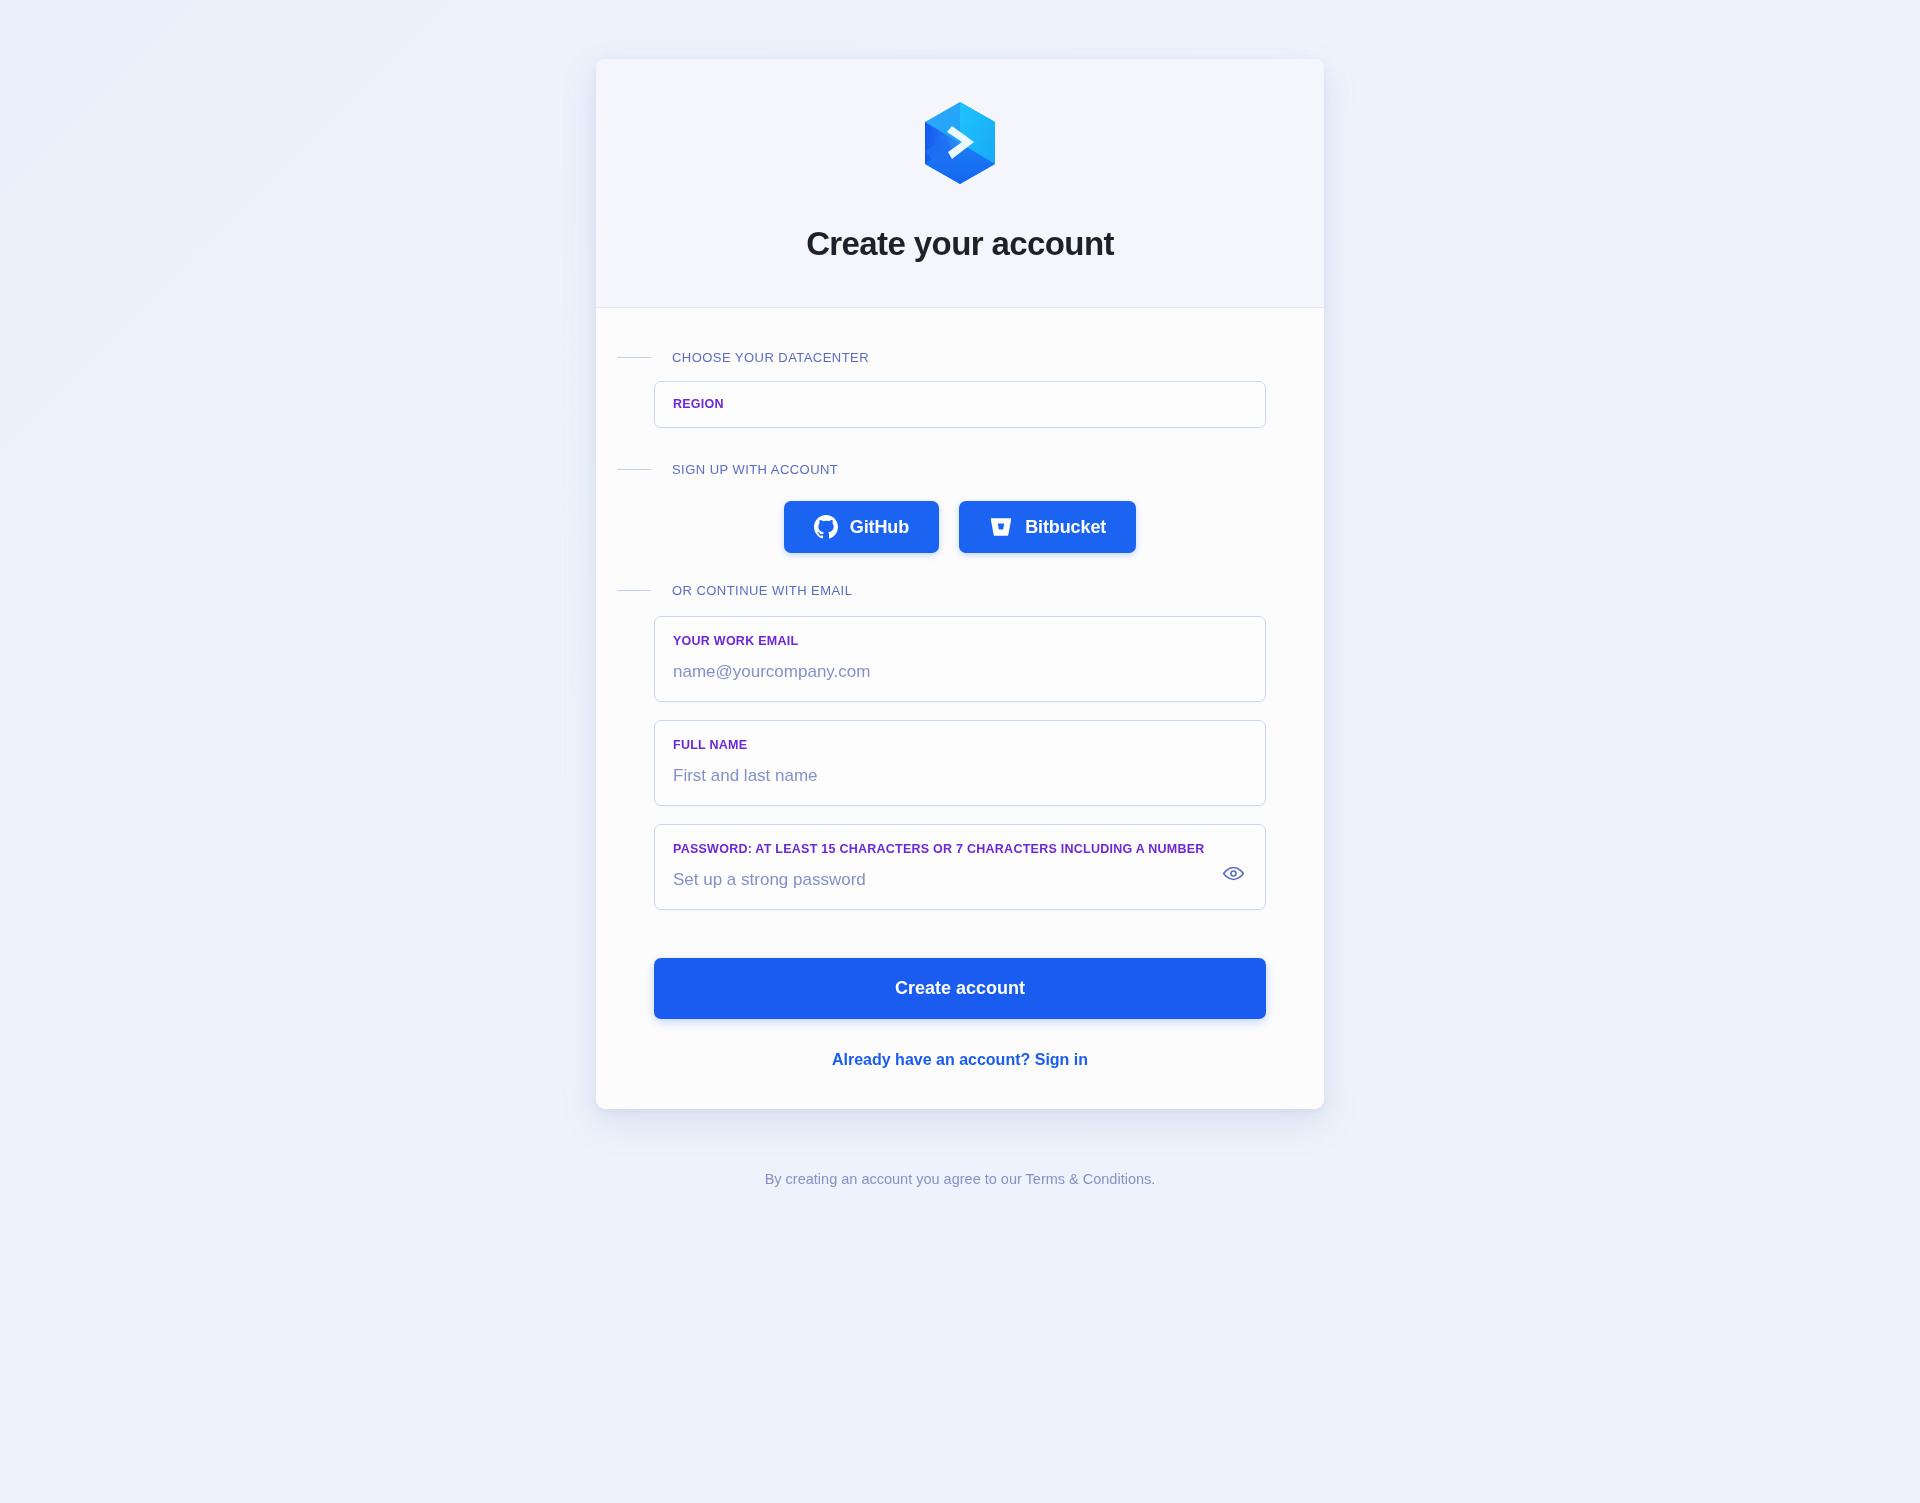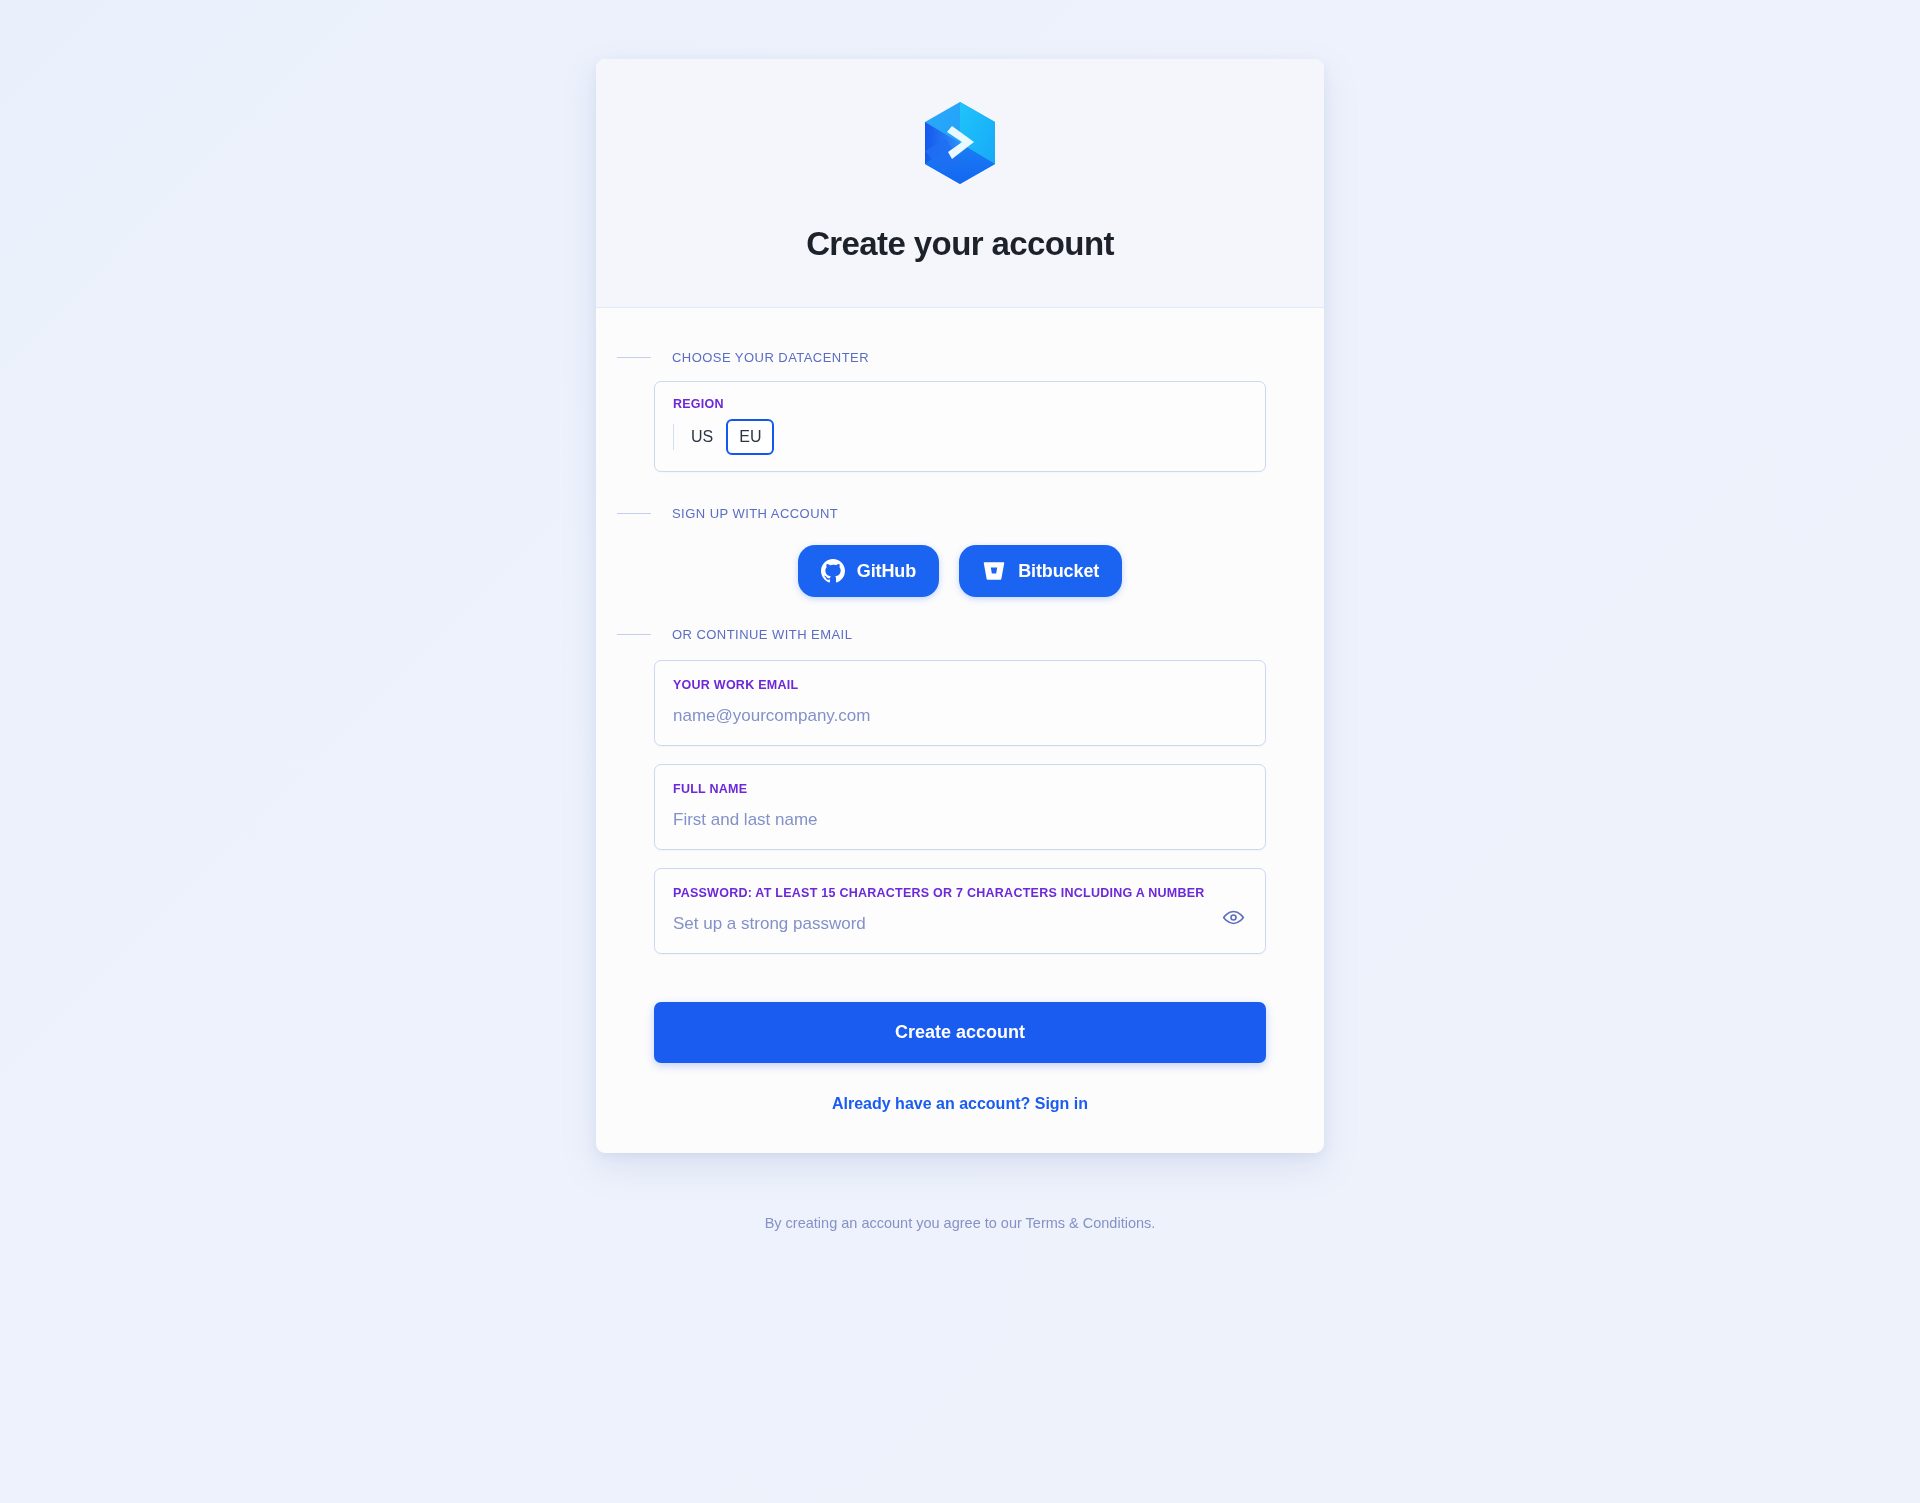--- a/index.html
+++ b/index.html
@@ -123,22 +123,22 @@
     margin-top: 24px;
     margin-bottom: 30px;
   }
   .social-btn {
     display: flex;
     align-items: center;
     gap: 12px;
     background: #1b64f2;
     color: #fff;
     border: none;
-    border-radius: 17px;
-    padding: 14px 23px;
+    border-radius: 7px;
+    padding: 14px 30px;
     font-size: 18px;
     font-weight: 700;
     letter-spacing: -0.1px;
     font-family: "Liberation Sans", sans-serif;
     cursor: pointer;
     box-shadow: 0 2px 6px rgba(27,100,242,.25);
   }
   .social-btn svg { display: block; }
 
   .spacer-sm { height: 34px; }
@@ -224,25 +224,20 @@
   <div class="card-body">
 
     
     <div class="section-label">
       <span class="rule"></span>
       <span>CHOOSE YOUR DATACENTER</span>
     </div>
 
     <div class="field region-box">
       <div class="field-label">REGION</div>
-      <div class="region-row">
-        <span class="region-divider"></span>
-        <button class="region-opt">US</button>
-        <button class="region-opt selected">EU</button>
-      </div>
     </div>
 
     <div class="spacer-sm"></div>
 
     
     <div class="section-label">
       <span class="rule"></span>
       <span>SIGN UP WITH ACCOUNT</span>
     </div>
 

